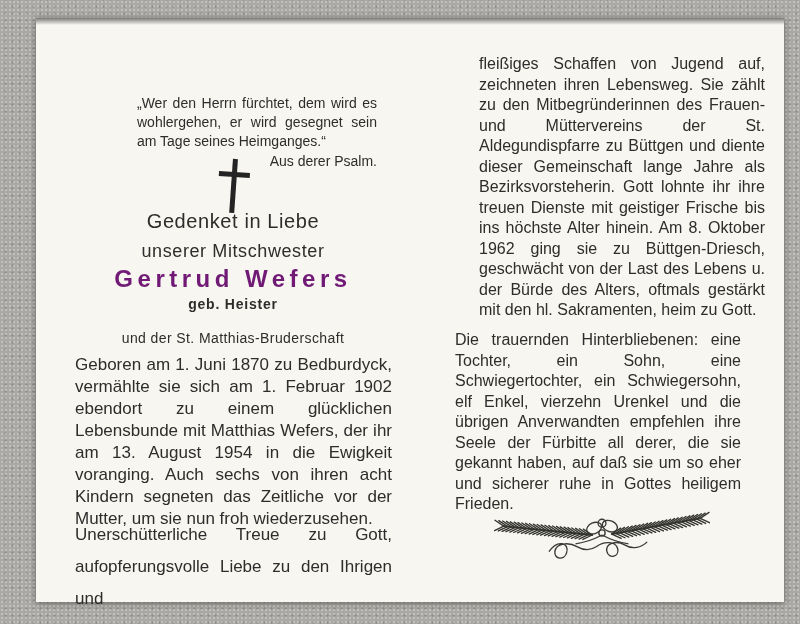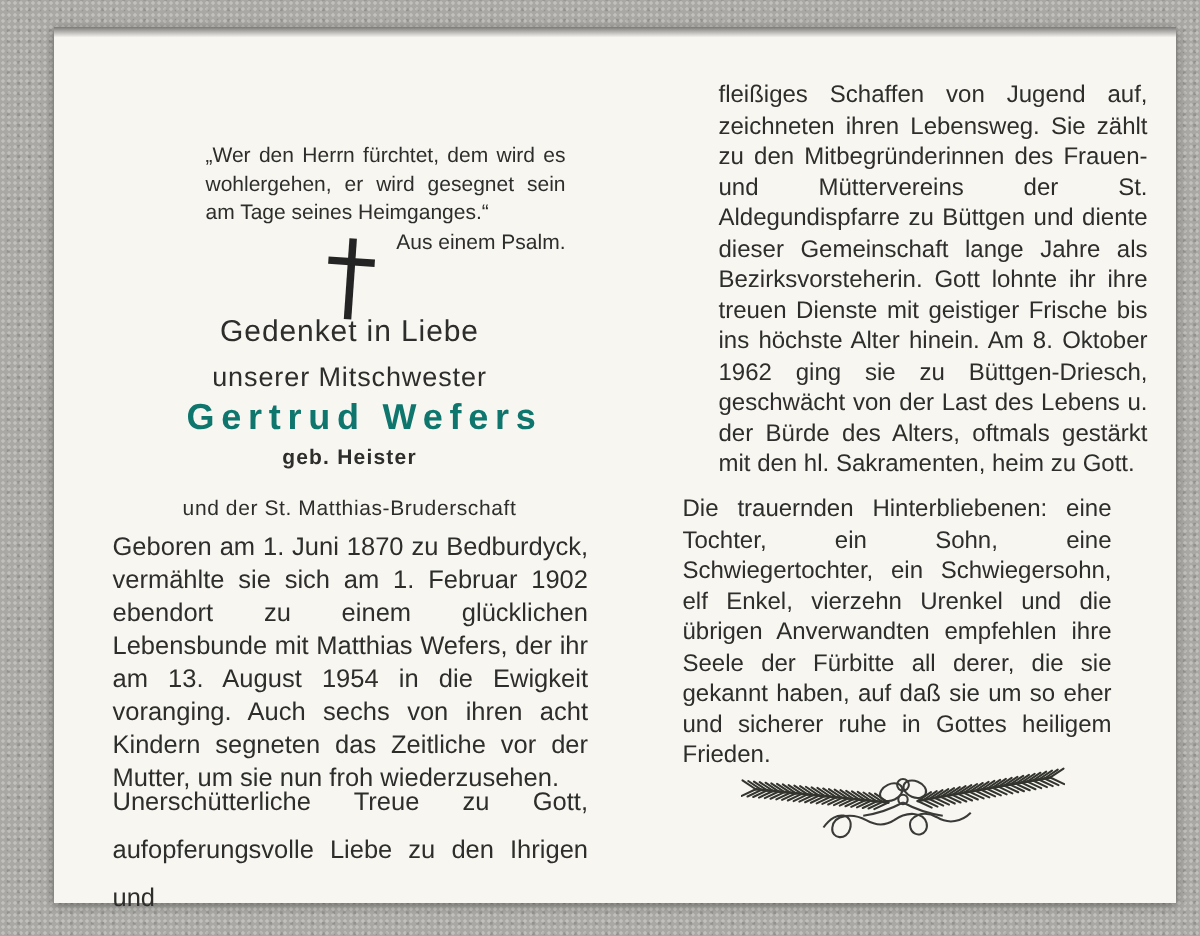--- a/index.html
+++ b/index.html
@@ -55,23 +55,23 @@
     position: absolute; left: 17px; top: 0;
     width: 5px; height: 54px; background: #242424;
   }
   .cross .bar-h {
     position: absolute; left: 4px; top: 13px;
     width: 31px; height: 5px; background: #242424;
   }
   .dedication1 { left: 39px; top: 192px; width: 316px; font-size: 20px; letter-spacing: 0.6px; }
   .dedication2 { left: 39px; top: 223px; width: 316px; font-size: 18px; letter-spacing: 0.6px; }
   .deceased-name {
-    left: 49px; top: 247px; width: 316px;
+    left: 39px; top: 247px; width: 316px;
     font-size: 24px; font-weight: bold; letter-spacing: 4.5px;
-    color: #0f766e; white-space: nowrap;
+    color: #701a75; white-space: nowrap;
   }
   .maiden-name { left: 39px; top: 278px; width: 316px; font-size: 14px; font-weight: bold; letter-spacing: 0.8px; }
   .membership { left: 39px; width: 316px; font-size: 14px; letter-spacing: 0.4px; }
   .membership.m1 { top: 296px; }
   .membership.m2 { top: 312px; }
   .body-par {
     text-align: justify; text-align-last: left;
   }
   .lp1 { left: 39px; top: 336px; width: 317px; font-size: 17px; line-height: 22px; }
   .lp2 { left: 39px; top: 501px; width: 317px; font-size: 17px; line-height: 32px; }
@@ -84,21 +84,21 @@
 </style>
 </head>
 <body>
 
 <div class="scan">
   <div class="card">
 
 
     <div class="abs psalm">
       <span>„Wer den Herrn fürchtet, dem wird es wohlergehen, er wird gesegnet sein am Tage seines Heimganges.“</span>
-      <div class="psalm-attr">Aus einem Psalm.</div>
+      <div class="psalm-attr">Aus derer Psalm.</div>
     </div>
 
     <div class="abs cross">
       <span class="bar-v"></span>
       <span class="bar-h"></span>
     </div>
 
     <div class="abs dedication1 center-block">Gedenket in Liebe</div>
     <div class="abs dedication2 center-block">unserer Mitschwester</div>
     <div class="abs deceased-name center-block">Gertrud Wefers</div>

